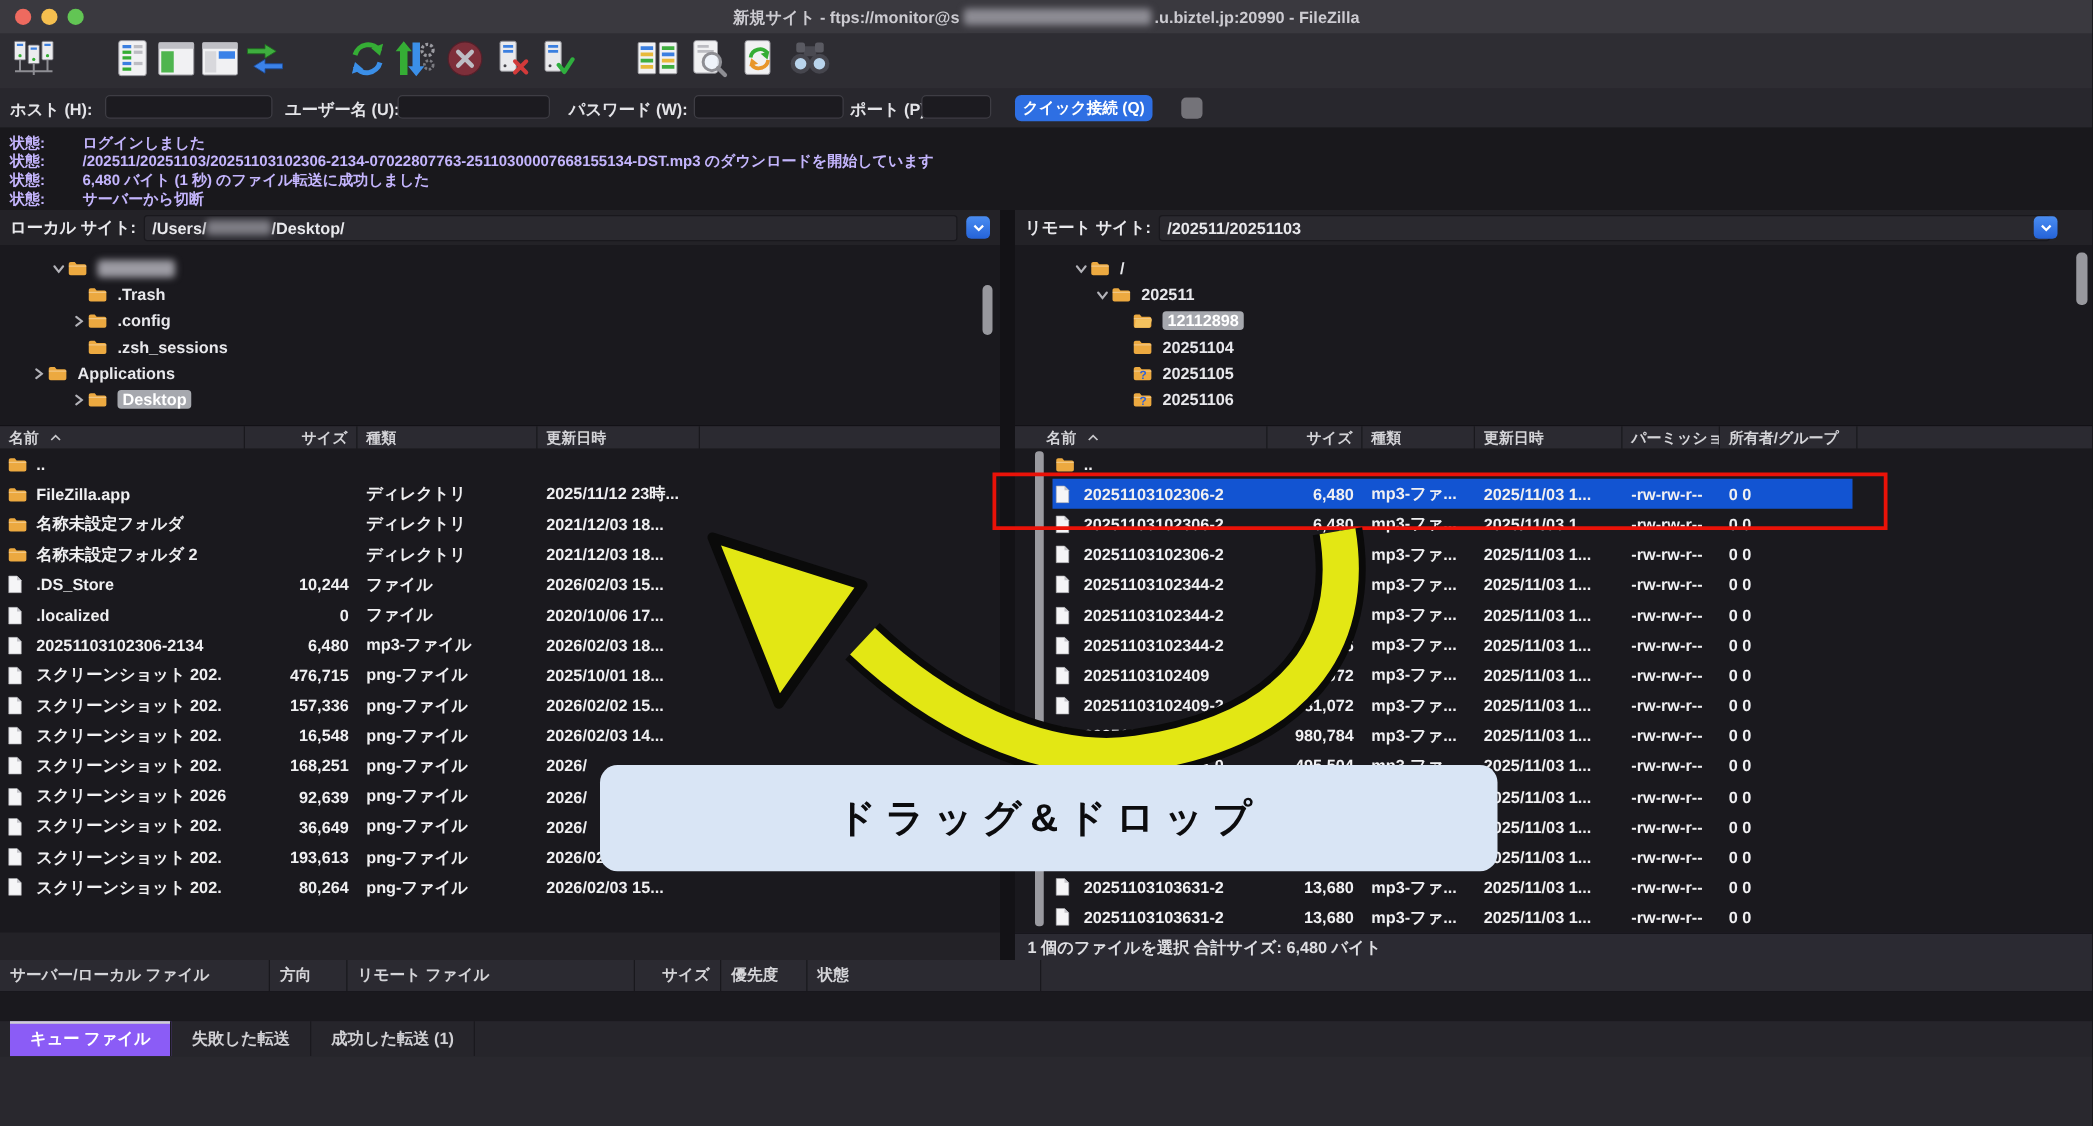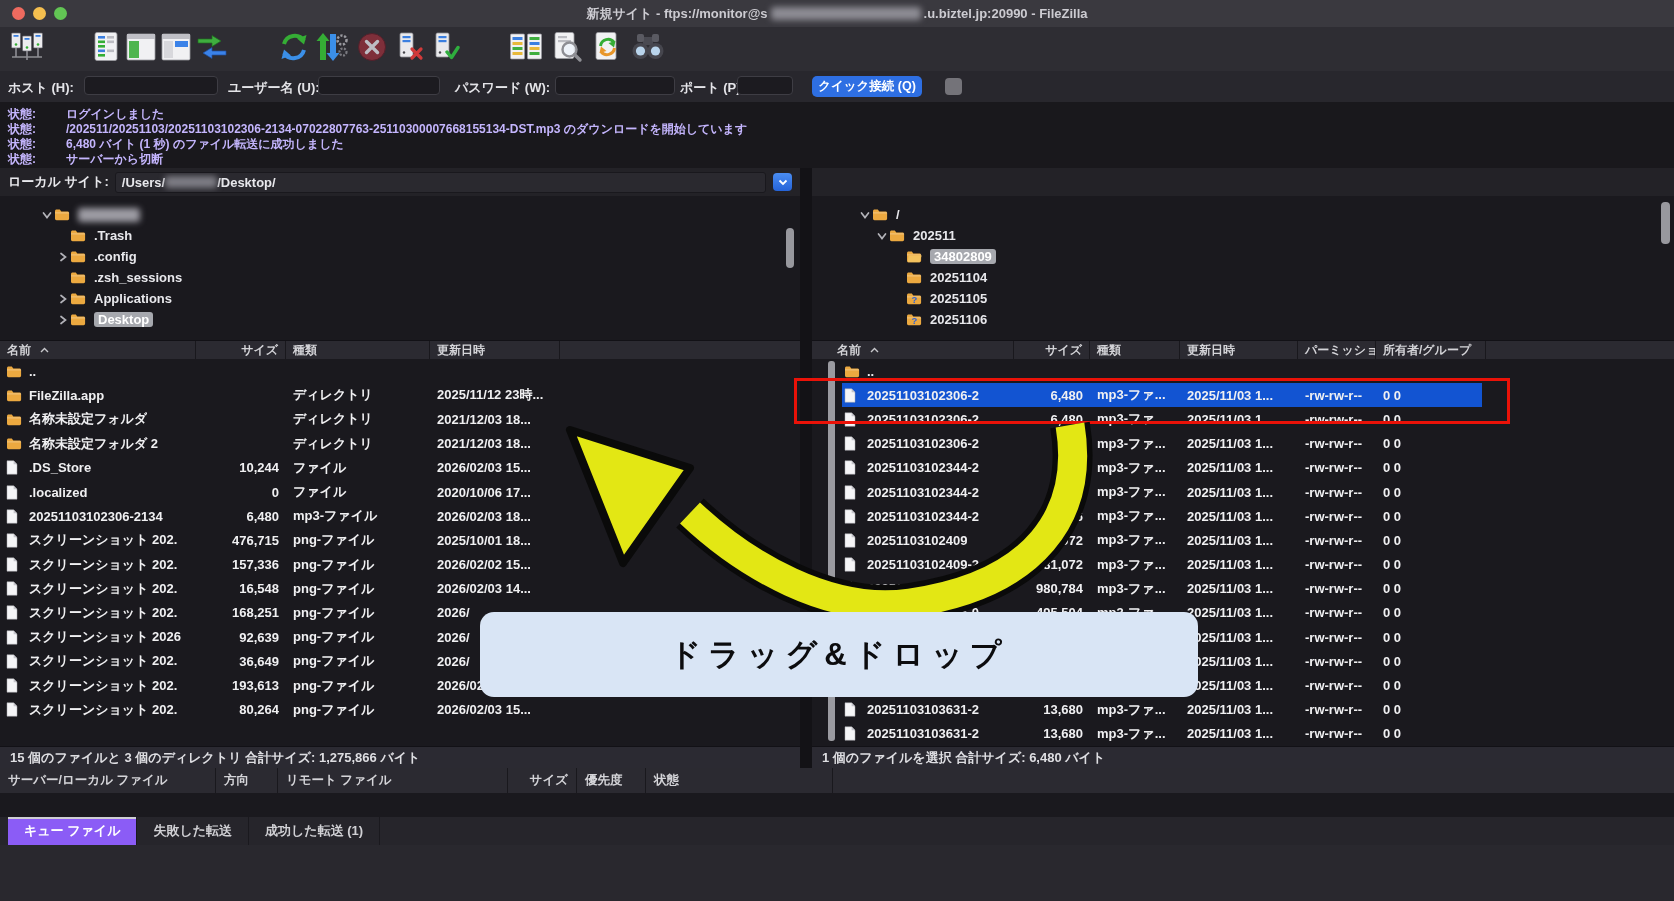--- a/index.html
+++ b/index.html
@@ -360,21 +360,21 @@
               </svg>
             </span>
             <span class="ticon">
               <svg width="16" height="13" viewBox="0 0 16 13">
                 <path d="M1 3.2 C1 2.3 1.7 1.6 2.6 1.6 H5.8 L7.3 3.4 H13.6 C14.4 3.4 15.1 4.1 15.1 4.9 V10.6 C15.1 11.5 14.4 12.2 13.6 12.2 H2.6 C1.7 12.2 1 11.5 1 10.6 Z" style="fill:var(--folder)"></path>
                 <rect x="1" y="4.4" width="14.1" height="1" fill="rgba(255,255,255,0.35)"></rect>
               </svg>
             </span>
             <span class="tlabel">.zsh_sessions</span>
           </div>
-          <div class="treerow" style="padding-left: 56px;">
+          <div class="treerow" style="padding-left: 24px;">
             <span class="chev">
               <svg width="8" height="10" viewBox="0 0 8 10">
                 <path d="M2 1.5 L6.5 5 L2 8.5" stroke="#b2b2b8" stroke-width="1.7" fill="none" stroke-linecap="round"></path>
               </svg>
             </span>
             <span class="ticon">
               <svg width="16" height="13" viewBox="0 0 16 13">
                 <path d="M1 3.2 C1 2.3 1.7 1.6 2.6 1.6 H5.8 L7.3 3.4 H13.6 C14.4 3.4 15.1 4.1 15.1 4.9 V10.6 C15.1 11.5 14.4 12.2 13.6 12.2 H2.6 C1.7 12.2 1 11.5 1 10.6 Z" style="fill:var(--folder)"></path>
                 <rect x="1" y="4.4" width="14.1" height="1" fill="rgba(255,255,255,0.35)"></rect>
               </svg>
@@ -637,24 +637,34 @@
                 </svg>
               </span>
               <span class="ntext">スクリーンショット 202.</span>
             </div>
             <div class="cell right">80,264</div>
             <div class="cell">png-ファイル</div>
             <div class="cell">2026/02/03 15...</div>
             <div class="cell"></div>
           </div>
         </div>
-      <div class="statusbar">15 個のファイルと 3 個のディレクトリ 合計サイズ: 1,275,866 バイト</div>
     </div>
 
     <div class="pane remote">
+      <div class="pathbar">
+        <span class="pathlabel">リモート サイト:</span>
+        <div class="pathfield">
+          <span>/202511/20251103</span>
+        </div>
+        <div class="dropbtn">
+          <svg width="10" height="7" viewBox="0 0 10 7">
+              <path d="M1.5 1.5 L5 5 L8.5 1.5" stroke="#fff" stroke-width="1.8" fill="none"></path>
+            </svg>
+        </div>
+      </div>
       <div class="tree" id="remote-tree">
           <div class="treerow" style="padding-left: 46px;">
             <span class="chev exp">
               <svg width="8" height="10" viewBox="0 0 8 10">
                 <path d="M2 1.5 L6.5 5 L2 8.5" stroke="#b2b2b8" stroke-width="1.7" fill="none" stroke-linecap="round"></path>
               </svg>
             </span>
             <span class="ticon">
               <svg width="16" height="13" viewBox="0 0 16 13">
                 <path d="M1 3.2 C1 2.3 1.7 1.6 2.6 1.6 H5.8 L7.3 3.4 H13.6 C14.4 3.4 15.1 4.1 15.1 4.9 V10.6 C15.1 11.5 14.4 12.2 13.6 12.2 H2.6 C1.7 12.2 1 11.5 1 10.6 Z" style="fill:var(--folder)"></path>
@@ -683,21 +693,21 @@
                 <path d="M2 1.5 L6.5 5 L2 8.5" stroke="#b2b2b8" stroke-width="1.7" fill="none" stroke-linecap="round"></path>
               </svg>
             </span>
             <span class="ticon">
               <svg width="16" height="13" viewBox="0 0 16 13">
                 <path d="M1 3.2 C1 2.3 1.7 1.6 2.6 1.6 H5.8 L7.3 3.4 H13.6 C14.4 3.4 15.1 4.1 15.1 4.9 V10.6 C15.1 11.5 14.4 12.2 13.6 12.2 H2.6 C1.7 12.2 1 11.5 1 10.6 Z" style="fill:var(--folder)"></path>
                 <rect x="1" y="4.4" width="14.1" height="1" fill="rgba(255,255,255,0.35)"></rect>
                 <path d="M2.6 5.4 H15.6 L13.7 12.2 H1.6 Z" fill="#f4c25e"></path>
               </svg>
             </span>
-            <span class="sel-chip">34802809</span>
+            <span class="sel-chip">12112898</span>
           </div>
           <div class="treerow" style="padding-left: 80px;">
             <span class="chev none">
               <svg width="8" height="10" viewBox="0 0 8 10">
                 <path d="M2 1.5 L6.5 5 L2 8.5" stroke="#b2b2b8" stroke-width="1.7" fill="none" stroke-linecap="round"></path>
               </svg>
             </span>
             <span class="ticon">
               <svg width="16" height="13" viewBox="0 0 16 13">
                 <path d="M1 3.2 C1 2.3 1.7 1.6 2.6 1.6 H5.8 L7.3 3.4 H13.6 C14.4 3.4 15.1 4.1 15.1 4.9 V10.6 C15.1 11.5 14.4 12.2 13.6 12.2 H2.6 C1.7 12.2 1 11.5 1 10.6 Z" style="fill:var(--folder)"></path>

